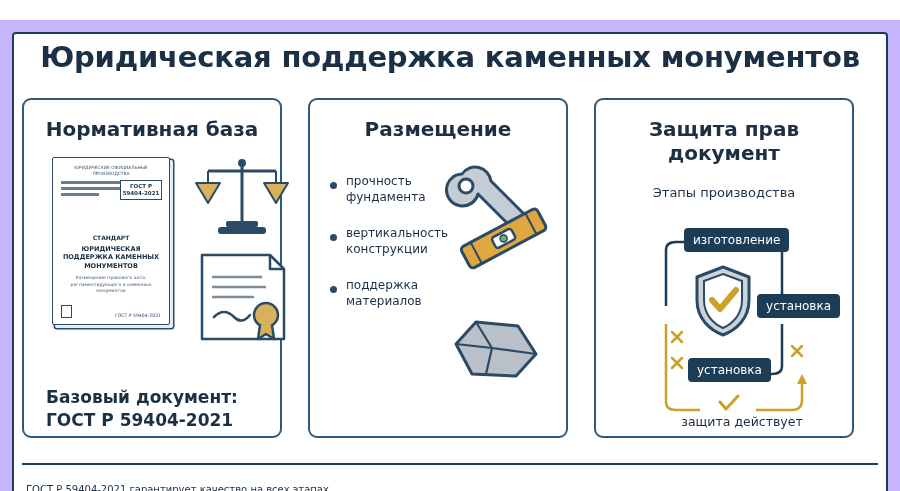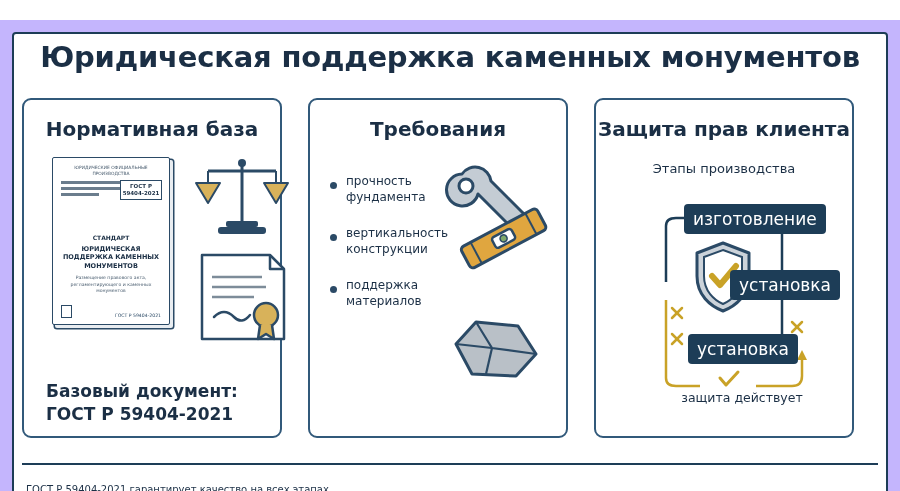--- a/index.html
+++ b/index.html
@@ -134,21 +134,21 @@
   .cert {
     position: absolute;
     left: 168px;
     top: 104px;
     width: 102px;
     height: 92px;
   }
   .card1-caption {
     position: absolute;
     left: 22px;
-    bottom: 10px;
+    bottom: 4px;
     font-size: 17px;
     color: #1b2f45;
     line-height: 1.35;
     font-weight: 600;
   }
   
   .bullets {
     position: absolute;
     left: 20px;
     top: 74px;
@@ -187,21 +187,21 @@
   }
   .flow {
     position: relative;
     margin-top: 6px;
     height: 225px;
   }
   .chip {
     position: absolute;
     background: #1d3d57;
     color: #ffffff;
-    font-size: 17px;
+    font-size: 12px;
     padding: 5px 9px;
     border-radius: 4px;
     white-space: nowrap;
   }
   .chip-make { left: 88px; top: 22px; }
   .chip-prep { left: 10px; top: 88px; }
   .chip-install1 { right: 12px; top: 88px; }
   .chip-install2 { left: 92px; top: 152px; }
   .flow-foot {
     position: absolute;
@@ -295,21 +295,21 @@
         </div>
       </div>
 
       <div class="card1-caption">
         <div>Базовый документ:</div>
         <div>ГОСТ Р 59404-2021</div>
       </div>
     </div>
 
     <div class="card">
-      <div class="card-title">Требования</div>
+      <div class="card-title">Размещение</div>
 
       <div class="bullets">
         <div class="bullet">
           <span class="dot"></span>
           <span class="txt">прочность фундамента</span>
         </div>
         <div class="bullet">
           <span class="dot"></span>
           <span class="txt">вертикальность конструкции</span>
         </div>
@@ -336,21 +336,21 @@
             <path d="M14 182 L34 160 L76 164 L94 192 L74 214 L30 212 Z" fill="#b9c0c7" stroke="#2b4a66" stroke-width="3" stroke-linejoin="round"></path>
             <path d="M34 160 L50 186 L94 192" fill="none" stroke="#2b4a66" stroke-width="2.2"></path>
             <path d="M50 186 L44 212" fill="none" stroke="#2b4a66" stroke-width="2.2"></path>
             <path d="M50 186 L14 182" fill="none" stroke="#2b4a66" stroke-width="2.2"></path>
           </g>
         </svg>
       </div>
     </div>
 
     <div class="card">
-      <div class="card-title">Защита прав клиента</div>
+      <div class="card-title">Защита прав документ</div>
       <div class="stage-title">Этапы производства</div>
 
       <div class="flow">
         <svg viewBox="0 0 268 225" width="268" height="225" style="position:absolute;left:0;top:0;">
 
           <path d="M70 100 L70 44 Q70 36 80 36 L176 36 Q186 36 186 46 L186 92" fill="none" stroke="#1d3d57" stroke-width="2.5"></path>
           <polygon points="186,100 181,90 191,90" fill="#1d3d57"></polygon>
           <path d="M186 118 L186 160 Q186 168 176 168 L162 168" fill="none" stroke="#1d3d57" stroke-width="2.5"></path>
           <polygon points="152,168 162,163 162,173" fill="#1d3d57"></polygon>
           <path d="M70 118 L70 196 Q70 204 80 204 L104 204" fill="none" stroke="#c9a227" stroke-width="2.5"></path>

